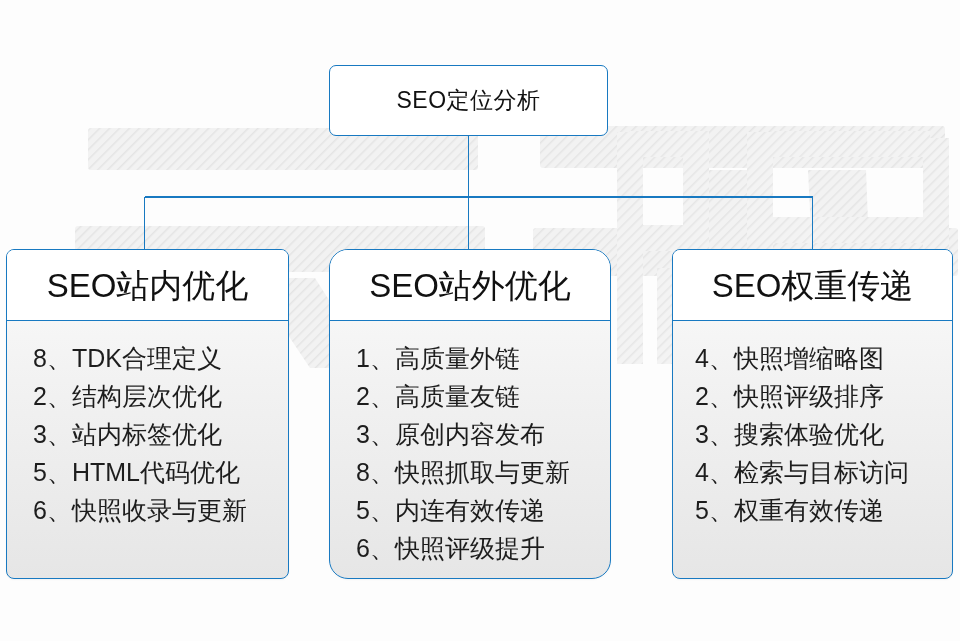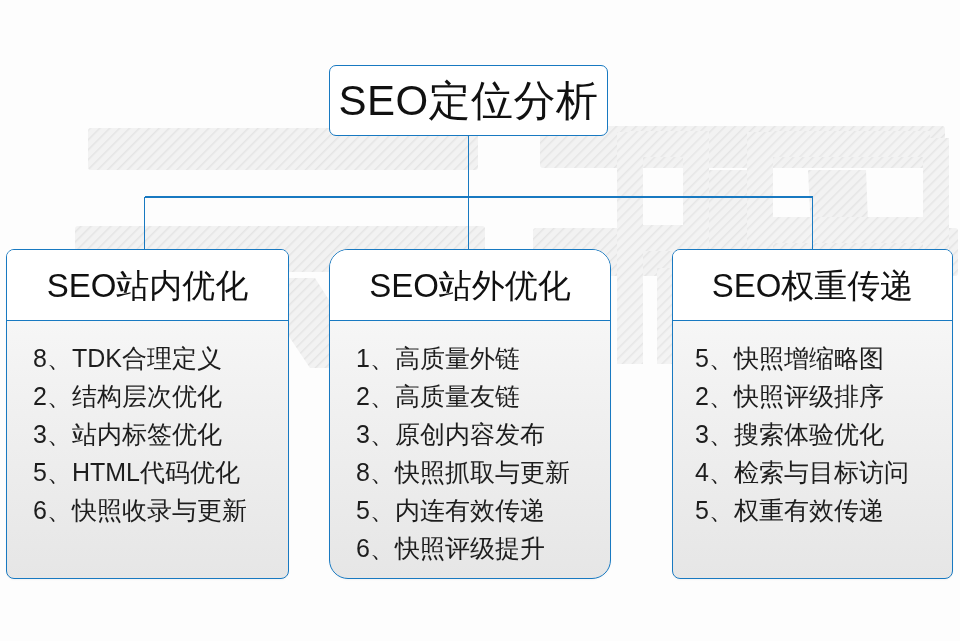--- a/index.html
+++ b/index.html
@@ -51,21 +51,21 @@
     box-sizing: border-box;
     border: 1.6px solid #1879c1;
     border-radius: 7px;
     background: #ffffff;
     display: flex;
     align-items: center;
     justify-content: center;
     z-index: 3;
   }
   .root-node .root-label {
-    font-size: 42px;
+    font-size: 23px;
     color: #111111;
     letter-spacing: 0.5px;
     line-height: 1;
     white-space: nowrap;
   }
 
   
   .card {
     position: absolute;
     top: 249px;
@@ -202,21 +202,21 @@
       <div class="list-item">5、内连有效传递</div>
       <div class="list-item">6、快照评级提升</div>
     </div>
   </div>
 
   <div class="card c3">
     <div class="card-header">
       <span class="card-title">SEO权重传递</span>
     </div>
     <div class="card-body">
-      <div class="list-item">5、快照增缩略图</div>
+      <div class="list-item">4、快照增缩略图</div>
       <div class="list-item">2、快照评级排序</div>
       <div class="list-item">3、搜索体验优化</div>
       <div class="list-item">4、检索与目标访问</div>
       <div class="list-item">5、权重有效传递</div>
     </div>
   </div>
 
 </div>
 
 </body></html>

